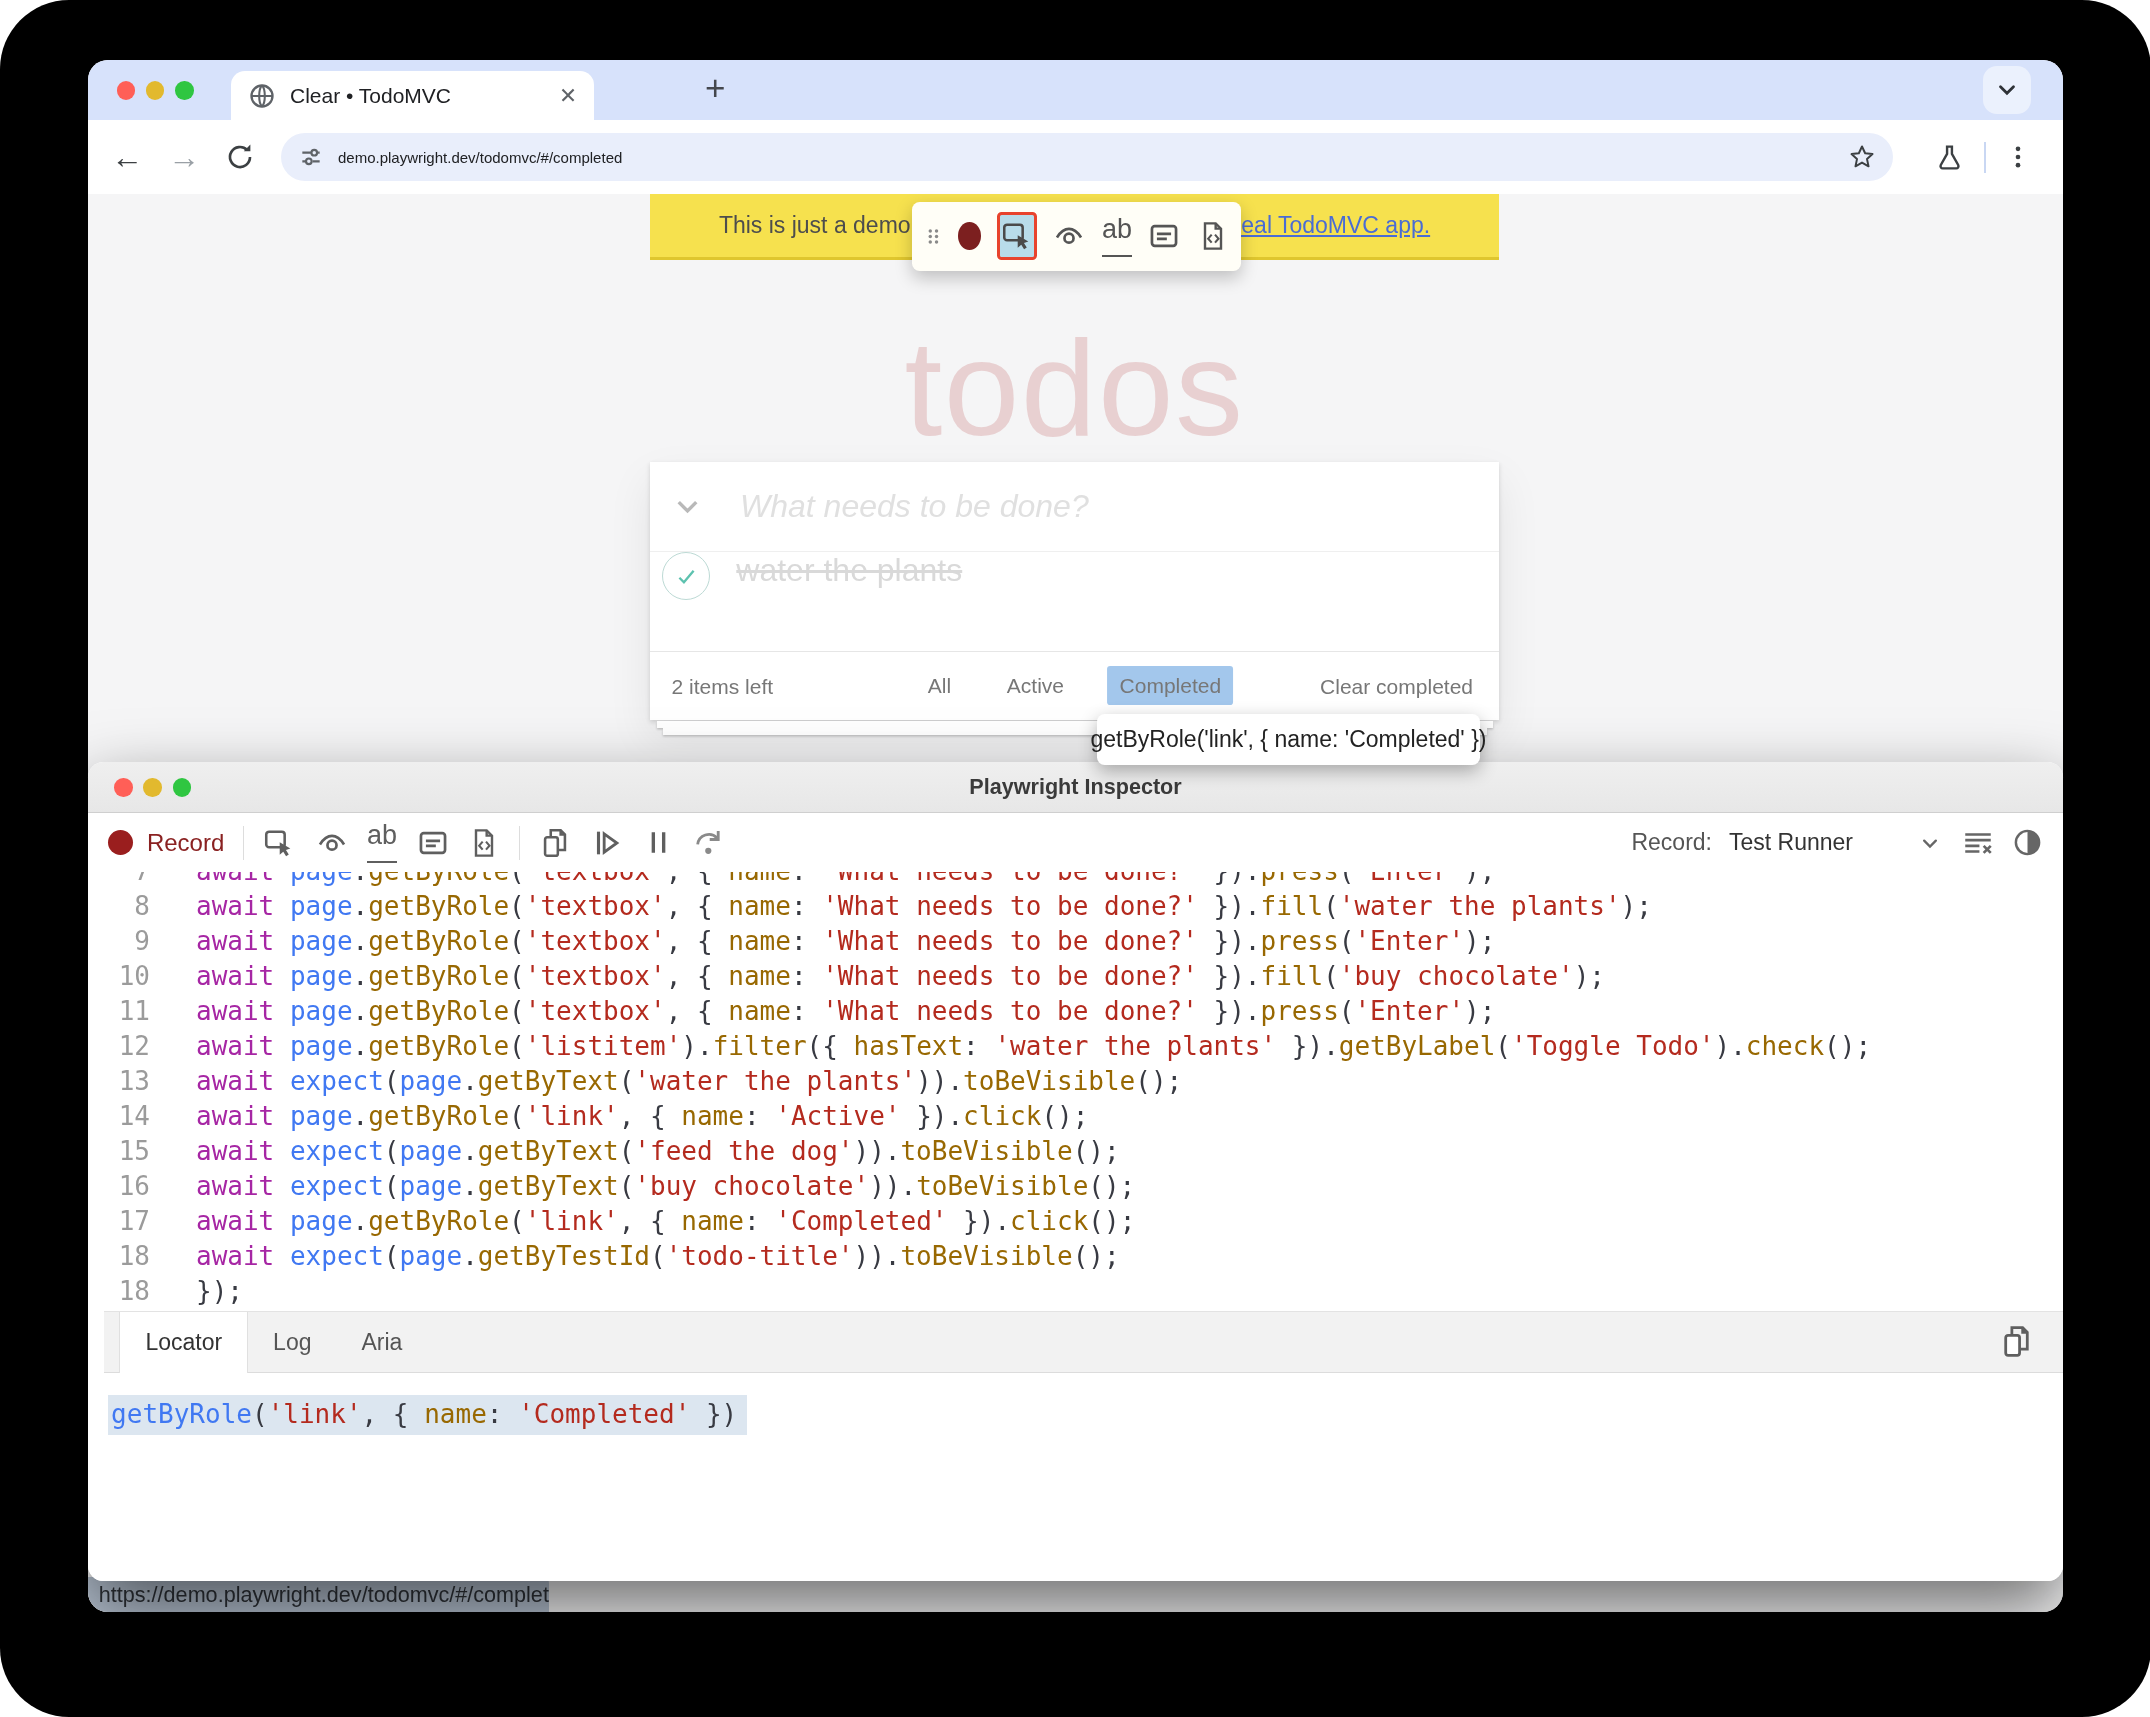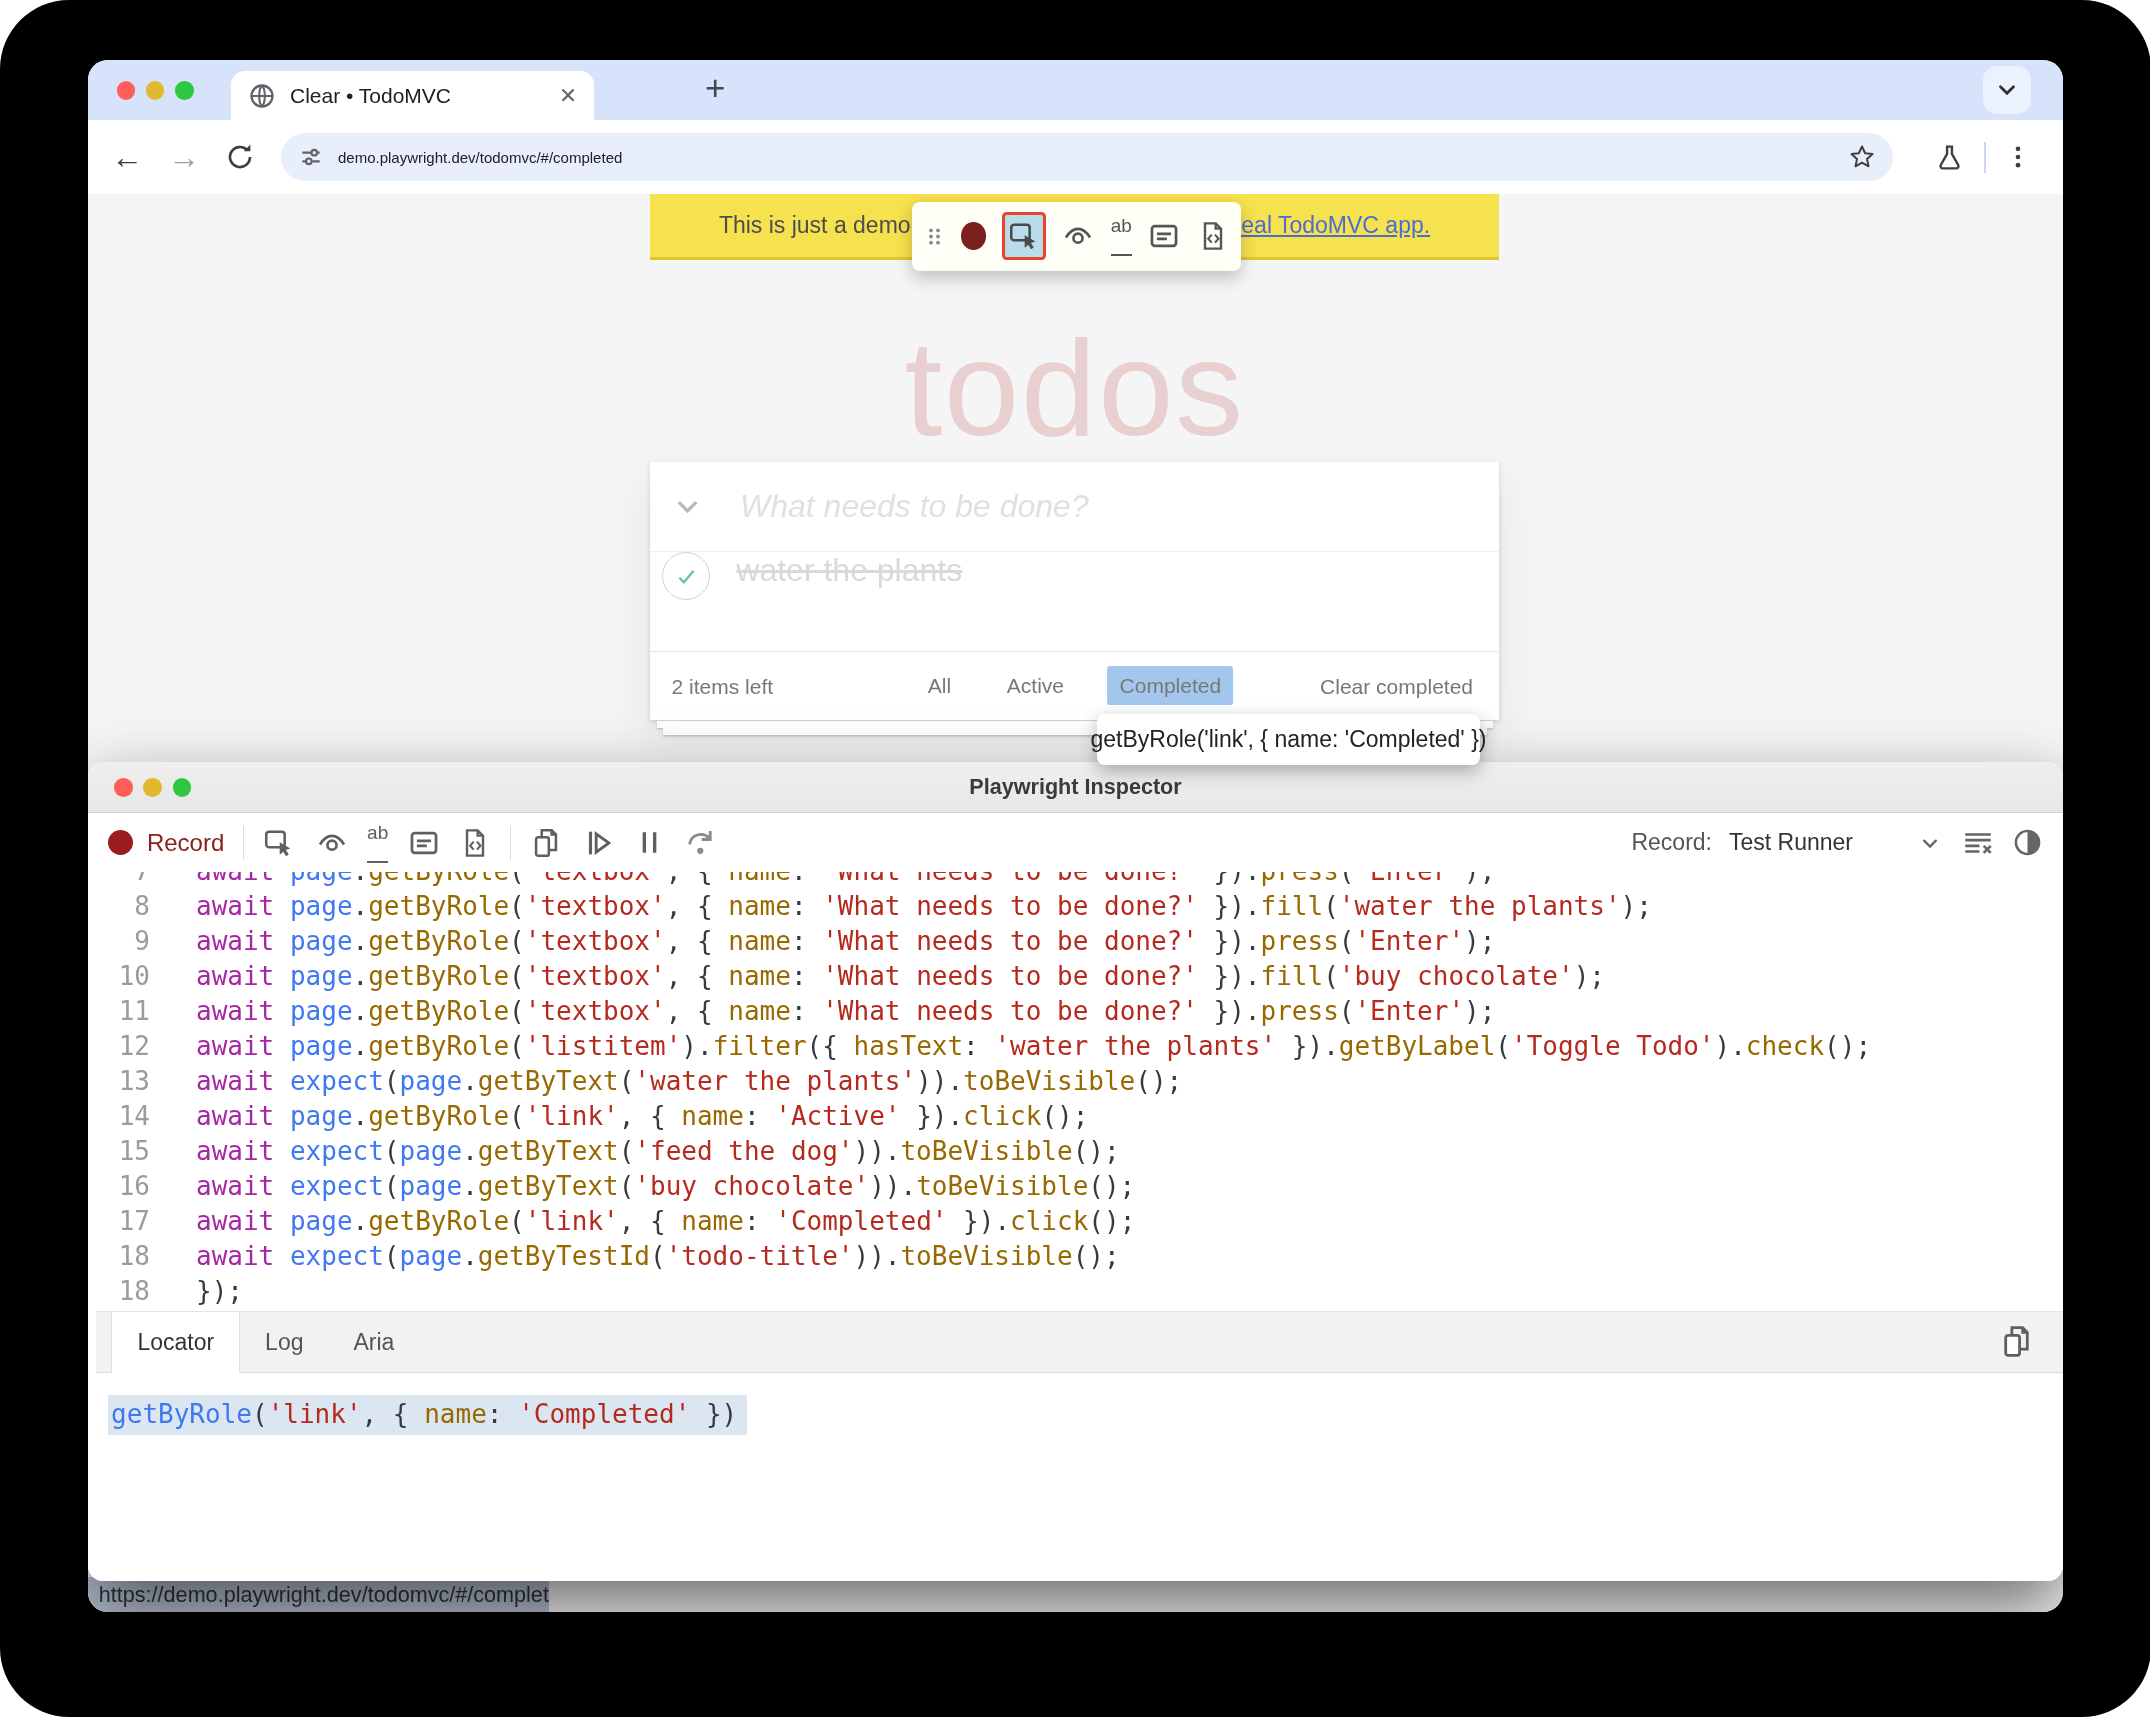--- a/index.html
+++ b/index.html
@@ -35,21 +35,21 @@
   .banner a{color:#4a6cd4;text-decoration:underline;}
 
   
   .rec-toolbar{position:absolute;left:824px;top:7.7px;width:329px;height:69px;background:#fffef7;border-radius:7.7px;
                box-shadow:0 6.2px 17px rgba(0,0,0,.22);display:flex;align-items:center;padding:0 12.3px;gap:15.4px;z-index:5;}
   .grip{color:#8a8a8a;}
   .recdot{width:28px;height:28px;border-radius:50%;background:#7c1f1f;}
   .pickbox{width:48px;height:48px;background:#b8dcea;border:3.1px solid #e8432d;border-radius:4.6px;
            display:flex;align-items:center;justify-content:center;color:#4a4a4a;}
   .ticon{color:#555;display:flex;align-items:center;justify-content:center;}
-  .abtxt{font-size:19px;color:#555;border-bottom:2.3px solid #555;line-height:1;padding-bottom:19px;}
+  .abtxt{font-size:27px;color:#555;border-bottom:2.3px solid #555;line-height:1;padding-bottom:12px;}
 
   
   .todos-title{position:absolute;left:562px;top:116px;width:849px;text-align:center;font-size:136px;
                font-weight:200;color:rgba(175,47,47,.18);letter-spacing:1.5px;}
   .todo-card{position:absolute;left:562px;top:268px;width:849px;background:#fff;
              box-shadow:0 1.5px 4.6px rgba(0,0,0,.14),0 18.5px 42px rgba(0,0,0,.08);}
   .input-row{height:90px;display:flex;align-items:center;border-bottom:0.8px solid #efefef;}
   .toggle-all{margin-left:20px;color:#b9b9b9;}
   .placeholder{margin-left:35px;font-size:32px;font-style:italic;font-weight:300;color:#e0e0e0;}
   .todo-row{height:99px;display:flex;align-items:flex-start;}
@@ -88,21 +88,21 @@
   .target-area{margin-left:auto;display:flex;align-items:center;color:#555;font-size:23px;gap:17px;}
   .target-value{color:#333;}
   .code-area{position:absolute;top:110px;left:0;right:0;height:440px;overflow:hidden;
              font-family:"DejaVu Sans Mono",monospace;font-size:26px;line-height:35px;background:#fff;}
   .code-inner{position:absolute;top:-18.5px;left:0;right:0;}
   .code-line{display:flex;white-space:pre;}
   .lnum{width:62px;text-align:right;color:#9b9b9b;flex:none;}
   .ltext{margin-left:46px;white-space:pre;}
   .tk-k{color:#a626a4}.tk-i{color:#4078f2}.tk-f{color:#986801}.tk-o{color:#986801}
   .tk-p{color:#383a42}.tk-s{color:#b42a1e}
-  .insp-tabs{position:absolute;top:549px;left:8px;right:0;height:62px;background:#f2f2f2;border-top:0.8px solid #e3e3e3;
+  .insp-tabs{position:absolute;top:549px;left:16px;right:0;height:62px;background:#f2f2f2;border-top:0.8px solid #e3e3e3;
              border-bottom:0.8px solid #dcdcdc;display:flex;align-items:stretch;padding-left:15.4px;font-size:23px;color:#555;}
   .itab{display:flex;align-items:center;padding:0 25px;}
   .itab.active{background:#fff;border-left:0.8px solid #e0e0e0;border-right:0.8px solid #e0e0e0;color:#333;margin-bottom:-0.8px;}
   .tabs-copy{position:absolute;right:28px;top:10.8px;color:#5f5f5f;}
   .insp-content{position:absolute;top:611px;left:0;right:0;bottom:0;background:#fff;}
   .locator-line{position:absolute;left:20px;top:21.6px;background:#dce6f0;padding:4.6px 9.3px 6.2px 3.1px;
                 font-family:"DejaVu Sans Mono",monospace;font-size:26px;white-space:pre;}
 </style>
 </head>
 <body>

